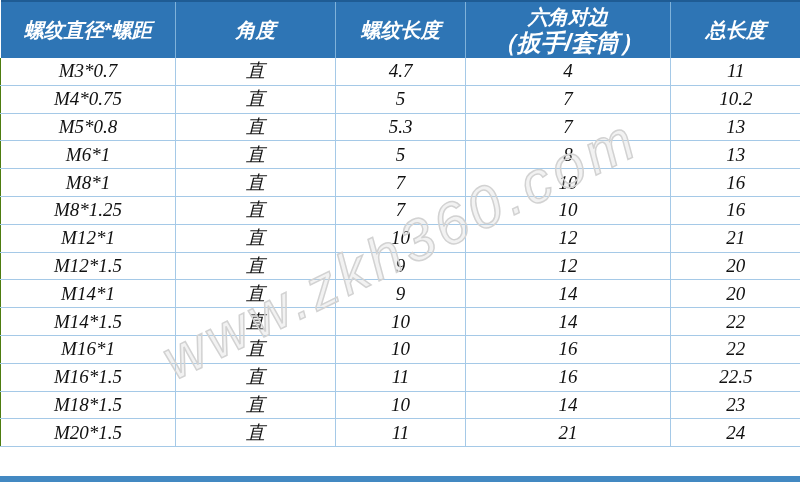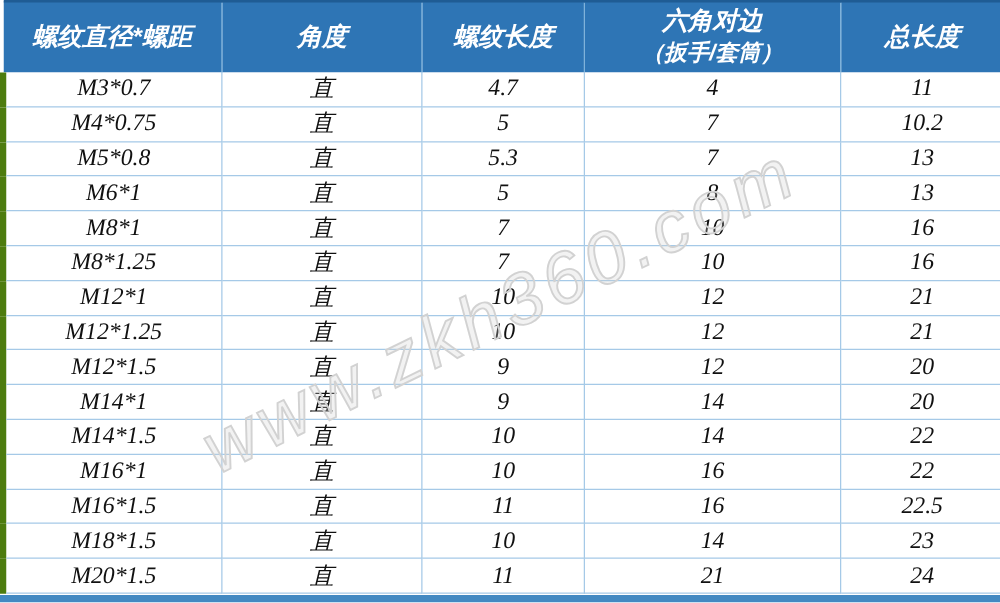--- a/index.html
+++ b/index.html
@@ -14,29 +14,29 @@
   }
   col.c1{width:175px;} col.c2{width:160px;} col.c3{width:130px;}
   col.c4{width:205px;} col.c5{width:130px;}
   thead th{
     background:#2e75b5;color:#ffffff;font-weight:bold;
     font-size:20px;line-height:25px;height:56px;
     border-right:1px solid #7fb2da;padding:0;text-align:center;
     font-family:"Liberation Sans",sans-serif;vertical-align:middle;
   }
   thead th:last-child{border-right:none;margin-left:45px;}
-  thead th .sub{display:block;font-size:18px;}
+  thead th .sub{display:block;font-size:24px;}
   tbody td{
     height:26.8px;padding:0;text-align:center;vertical-align:middle;
     font-family:"Liberation Serif","DejaVu Serif",serif;
     font-size:19px;color:#111111;
     border-right:1px solid #a5c9e7;border-bottom:1px solid #a5c9e7;
     background:#ffffff;
   }
-  tbody td:first-child{border-left:5px solid #4d7c0f;}
+  tbody td:first-child{border-left:1px solid #4d7c0f;}
   tbody td:last-child{border-right:none;}
   .bottom-bar{
     position:absolute;left:0;bottom:0;width:800px;height:6px;
     background:#4389c2;
   }
   .watermark{
     position:absolute;left:400px;top:248px;
     transform:translate(-50%,-50%) rotate(-26deg);
     font-family:"Liberation Sans",sans-serif;
     font-size:58px;letter-spacing:5px;white-space:nowrap;
@@ -122,27 +122,20 @@
           <td>16</td>
         </tr>
         <tr>
           <td>M12*1</td>
           <td>直</td>
           <td>10</td>
           <td>12</td>
           <td>21</td>
         </tr>
         <tr>
-          <td>M12*1.25</td>
-          <td>直</td>
-          <td>10</td>
-          <td>12</td>
-          <td>21</td>
-        </tr>
-        <tr>
           <td>M12*1.5</td>
           <td>直</td>
           <td>9</td>
           <td>12</td>
           <td>20</td>
         </tr>
         <tr>
           <td>M14*1</td>
           <td>直</td>
           <td>9</td>

